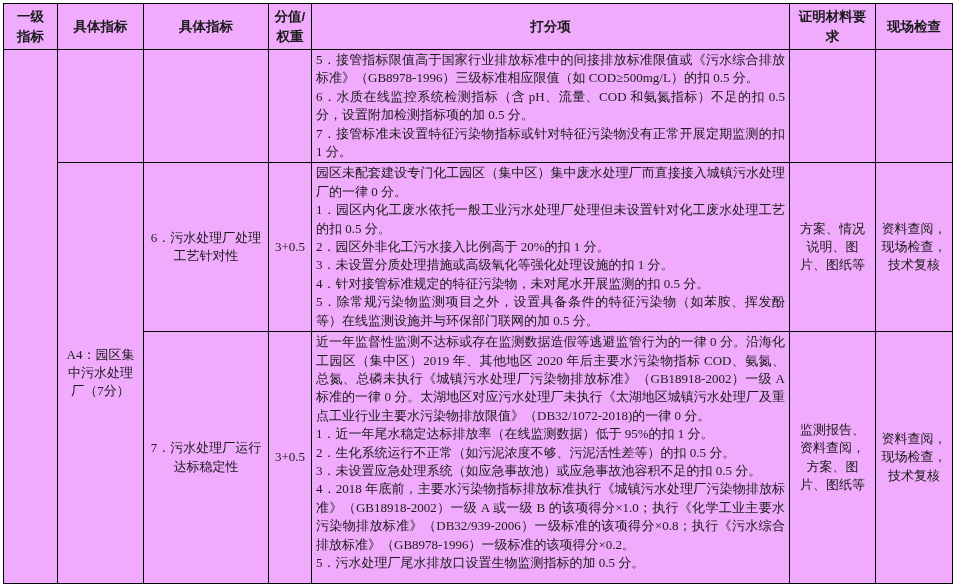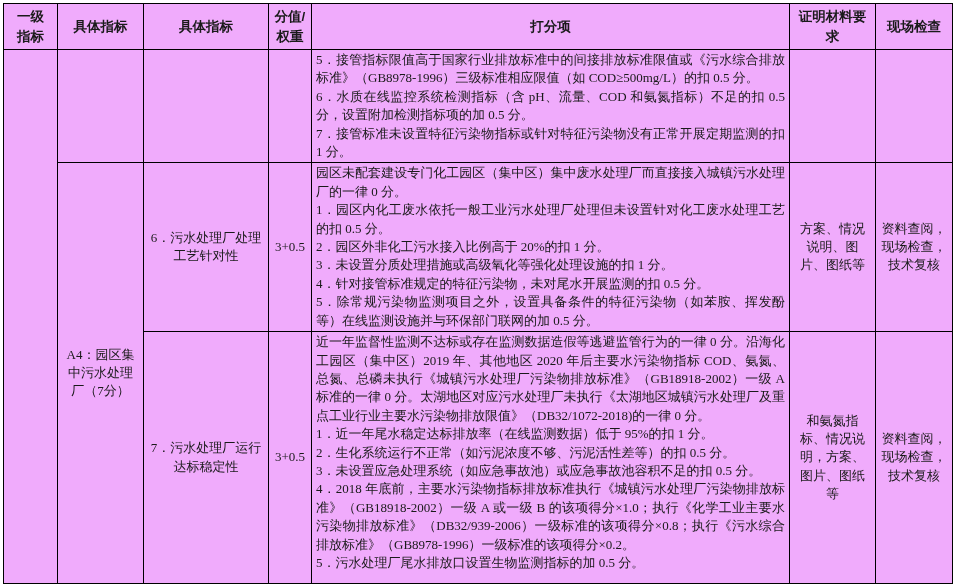--- a/index.html
+++ b/index.html
@@ -109,19 +109,19 @@
     </tr>
     <tr style="height:252px">
       <td class="center-cell">7．污水处理厂运行达标稳定性</td>
       <td class="center-cell">3+0.5</td>
       <td class="scoring-cell">近一年监督性监测不达标或存在监测数据造假等逃避监管行为的一律 0 分。沿海化工园区（集中区）2019 年、其他地区 2020 年后主要水污染物指标 COD、氨氮、总氮、总磷未执行《城镇污水处理厂污染物排放标准》（GB18918-2002）一级 A 标准的一律 0 分。太湖地区对应污水处理厂未执行《太湖地区城镇污水处理厂及重点工业行业主要水污染物排放限值》（DB32/1072-2018)的一律 0 分。
 1．近一年尾水稳定达标排放率（在线监测数据）低于 95%的扣 1 分。
 2．生化系统运行不正常（如污泥浓度不够、污泥活性差等）的扣 0.5 分。
 3．未设置应急处理系统（如应急事故池）或应急事故池容积不足的扣 0.5 分。
 4．2018 年底前，主要水污染物指标排放标准执行《城镇污水处理厂污染物排放标准》（GB18918-2002）一级 A 或一级 B 的该项得分×1.0；执行《化学工业主要水污染物排放标准》（DB32/939-2006）一级标准的该项得分×0.8；执行《污水综合排放标准》（GB8978-1996）一级标准的该项得分×0.2。
 5．污水处理厂尾水排放口设置生物监测指标的加 0.5 分。</td>
-      <td class="center-cell">和氨氮指标、情况说明，方案、图片、图纸等</td>
+      <td class="center-cell">监测报告、资料查阅，方案、图片、图纸等</td>
       <td class="center-cell">资料查阅，
 现场检查，
 技术复核</td>
     </tr>
   </tbody>
 </table>
 
 </body></html>

